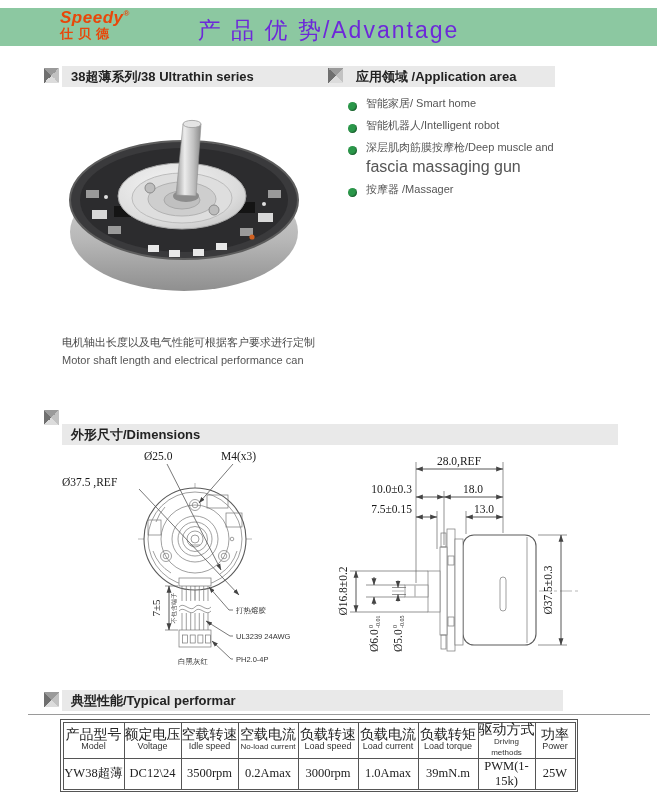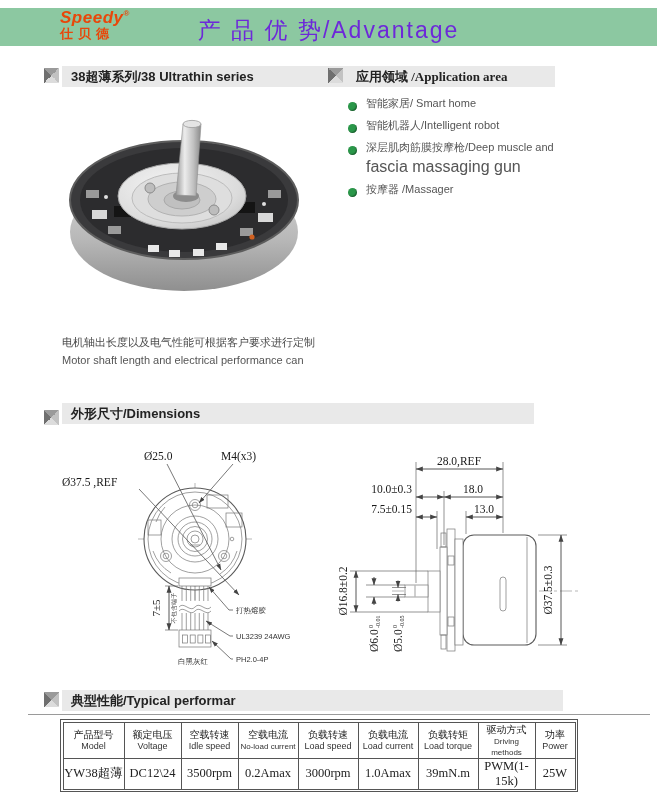--- a/index.html
+++ b/index.html
@@ -42,21 +42,21 @@
   .dimln{stroke:#444;stroke-width:0.9;fill:none;}
   .ext{stroke:#666;stroke-width:0.7;fill:none;}
   .ldr{stroke:#555;stroke-width:0.8;fill:none;}
   .cl{stroke:#999;stroke-width:0.7;fill:none;stroke-dasharray:12 3 3 3;}
   
   .rule{position:absolute;left:28px;top:714px;width:622px;height:1px;background:#9a9a9a;}
   .tbl-wrap{position:absolute;left:60px;top:719px;border:1px solid #555;padding:1.5px;background:#fff;}
   table.perf{border-collapse:collapse;table-layout:fixed;}
   table.perf th,table.perf td{border:1px solid #555;padding:0;text-align:center;vertical-align:middle;}
   table.perf th{height:31px;font-weight:normal;}
-  table.perf th .cn{font-size:10px;color:#222;line-height:13px;text-align:center;}
+  table.perf th .cn{font-size:14px;color:#222;line-height:13px;text-align:center;}
   table.perf th .en{font-size:9px;color:#333;line-height:11px;}
   table.perf th .en.sm{font-size:8px;}
   table.perf td{height:21px;font-family:"Liberation Serif","DejaVu Serif",serif;font-size:12.5px;color:#222;}
 </style>
 </head>
 <body>
 
 <div class="page">
 
   <div class="topbar">
@@ -64,21 +64,21 @@
       <div class="logo-en"><span>Speedy</span><span class="reg">®</span></div>
       <div class="logo-cn">仕贝德</div>
     </div>
     <div class="banner-title">产 品 优 势/Advantage</div>
   </div>
 
   <div class="sec-icon" style="left:44px;top:68px;"></div>
   <div class="sec-bar" style="left:62px;top:66px;width:296px;">38超薄系列/38 Ultrathin series</div>
 
   <div class="sec-icon" style="left:328px;top:68px;"></div>
-  <div class="sec-bar" style="left:347px;top:66px;width:208px;font-family:Liberation Serif, serif;">应用领域 /Application area</div>
+  <div class="sec-bar" style="left:347px;top:66px;width:208px;">应用领域 /Application area</div>
 
   <svg class="photo-svg" width="265" height="228" viewBox="0 0 265 228">
     <defs>
       <linearGradient id="wallG" x1="0" y1="0" x2="0" y2="1">
         <stop offset="0" stop-color="#d9d9d9"></stop>
           <stop offset=".55" stop-color="#b9b9b9"></stop>
           <stop offset="1" stop-color="#8f8f8f"></stop>
       </linearGradient>
       <linearGradient id="shaftG" x1="0" y1="0" x2="1" y2="0">
         <stop offset="0" stop-color="#9a9a9a"></stop>
@@ -150,21 +150,21 @@
       <span class="app-text">按摩器 /Massager</span>
     </div>
   </div>
 
   <div class="note">
     <div class="cn">电机轴出长度以及电气性能可根据客户要求进行定制</div>
     <div>Motor shaft length and electrical performance can</div>
   </div>
 
   <div class="sec-icon" style="left:44px;top:410px;"></div>
-  <div class="sec-bar" style="left:62px;top:403px;width:472px;">外形尺寸/Dimensions</div>
+  <div class="sec-bar" style="left:62px;top:424px;width:556px;">外形尺寸/Dimensions</div>
 
   <svg class="dims-svg" width="594" height="252" viewBox="28 438 594 252">
     <defs>
       <marker id="arw" viewBox="0 0 10 10" refX="9.5" refY="5" markerWidth="8" markerHeight="8" orient="auto-start-reverse">
         <path d="M0,1.6 L10,5 L0,8.4 z" fill="#444"></path>
       </marker>
     </defs>
 
     <g>
       <path class="cl" d="M138,539 H252 M195,483 V600"></path>

